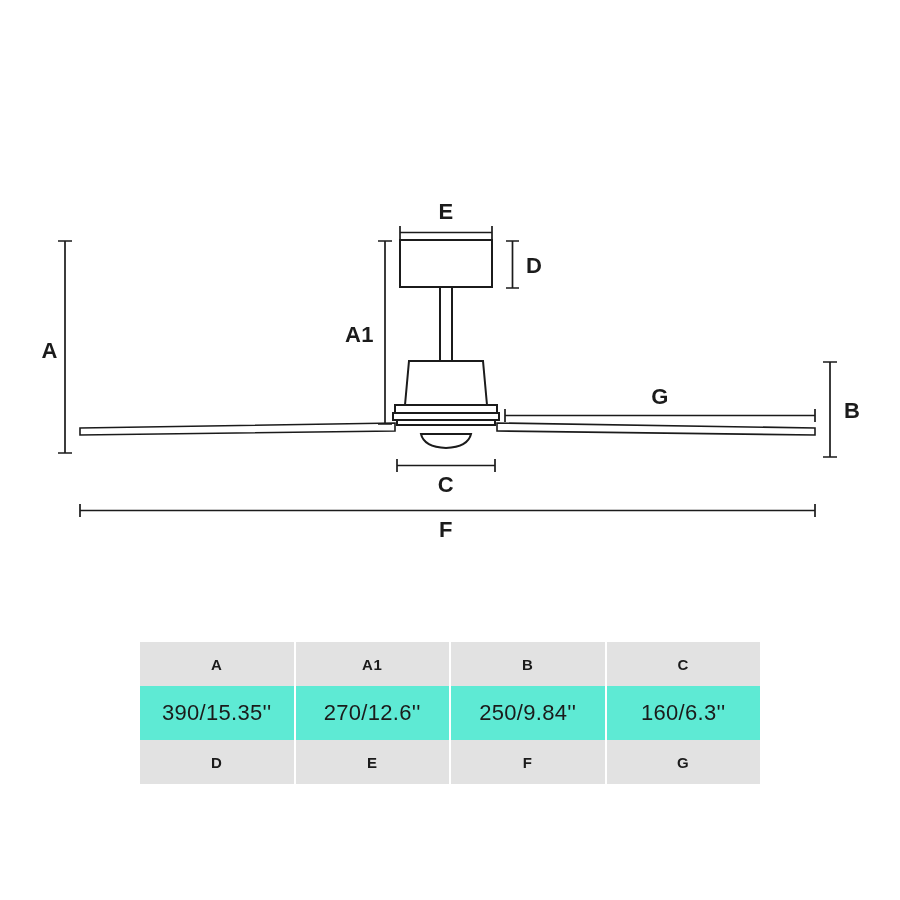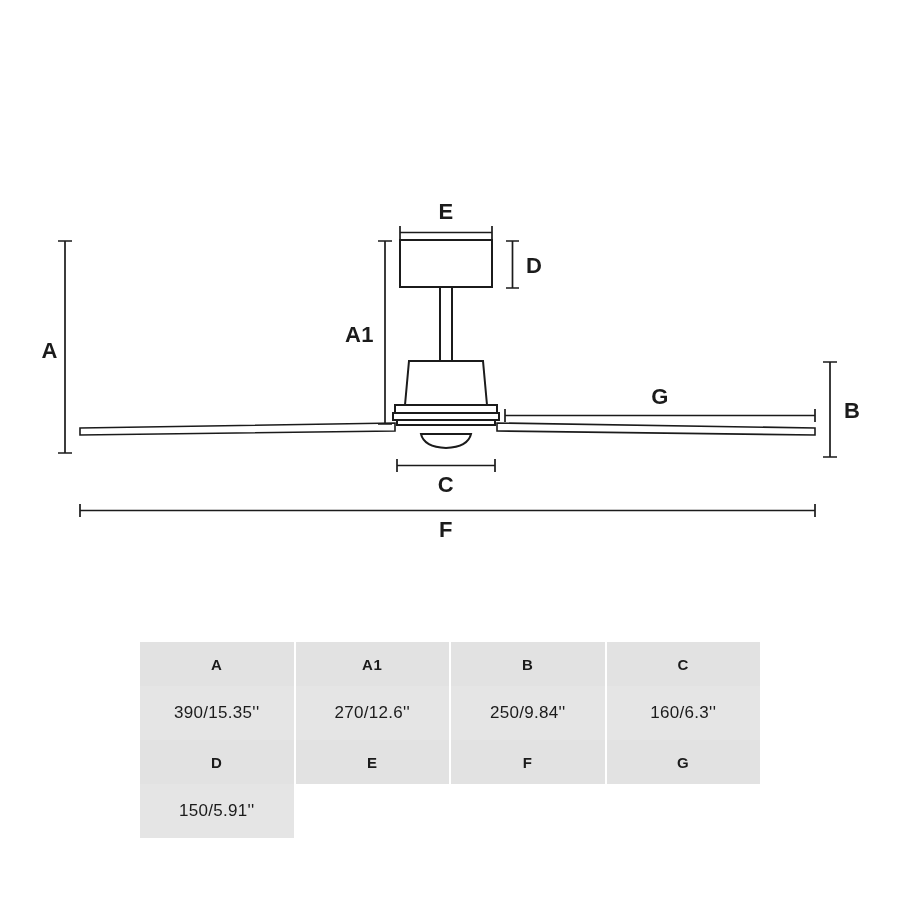--- a/index.html
+++ b/index.html
@@ -34,22 +34,22 @@
     column-gap:2px;
   }
   .th{
     background:#e2e2e2;
     font-weight:700;
     font-size:15px;
     letter-spacing:0.6px;
     display:flex;align-items:center;justify-content:center;
   }
   .td{
-    background:#e5e5e5;
-    font-size:17px;
+    background:#5eead4;
+    font-size:22px;
     letter-spacing:0.3px;
     display:flex;align-items:center;justify-content:center;
   }
 </style>
 </head>
 <body>
 
 <div class="canvas">
 
   <svg class="diagram" viewBox="0 0 900 570" xmlns="http://www.w3.org/2000/svg">
@@ -94,16 +94,15 @@
     <div class="td">390/15.35''</div>
     <div class="td">270/12.6''</div>
     <div class="td">250/9.84''</div>
     <div class="td">160/6.3''</div>
 
     <div class="th">D</div>
     <div class="th">E</div>
     <div class="th">F</div>
     <div class="th">G</div>
 
-    <div class="td">150/5.91''</div>
   </div>
 
 </div>
 
 </body></html>

